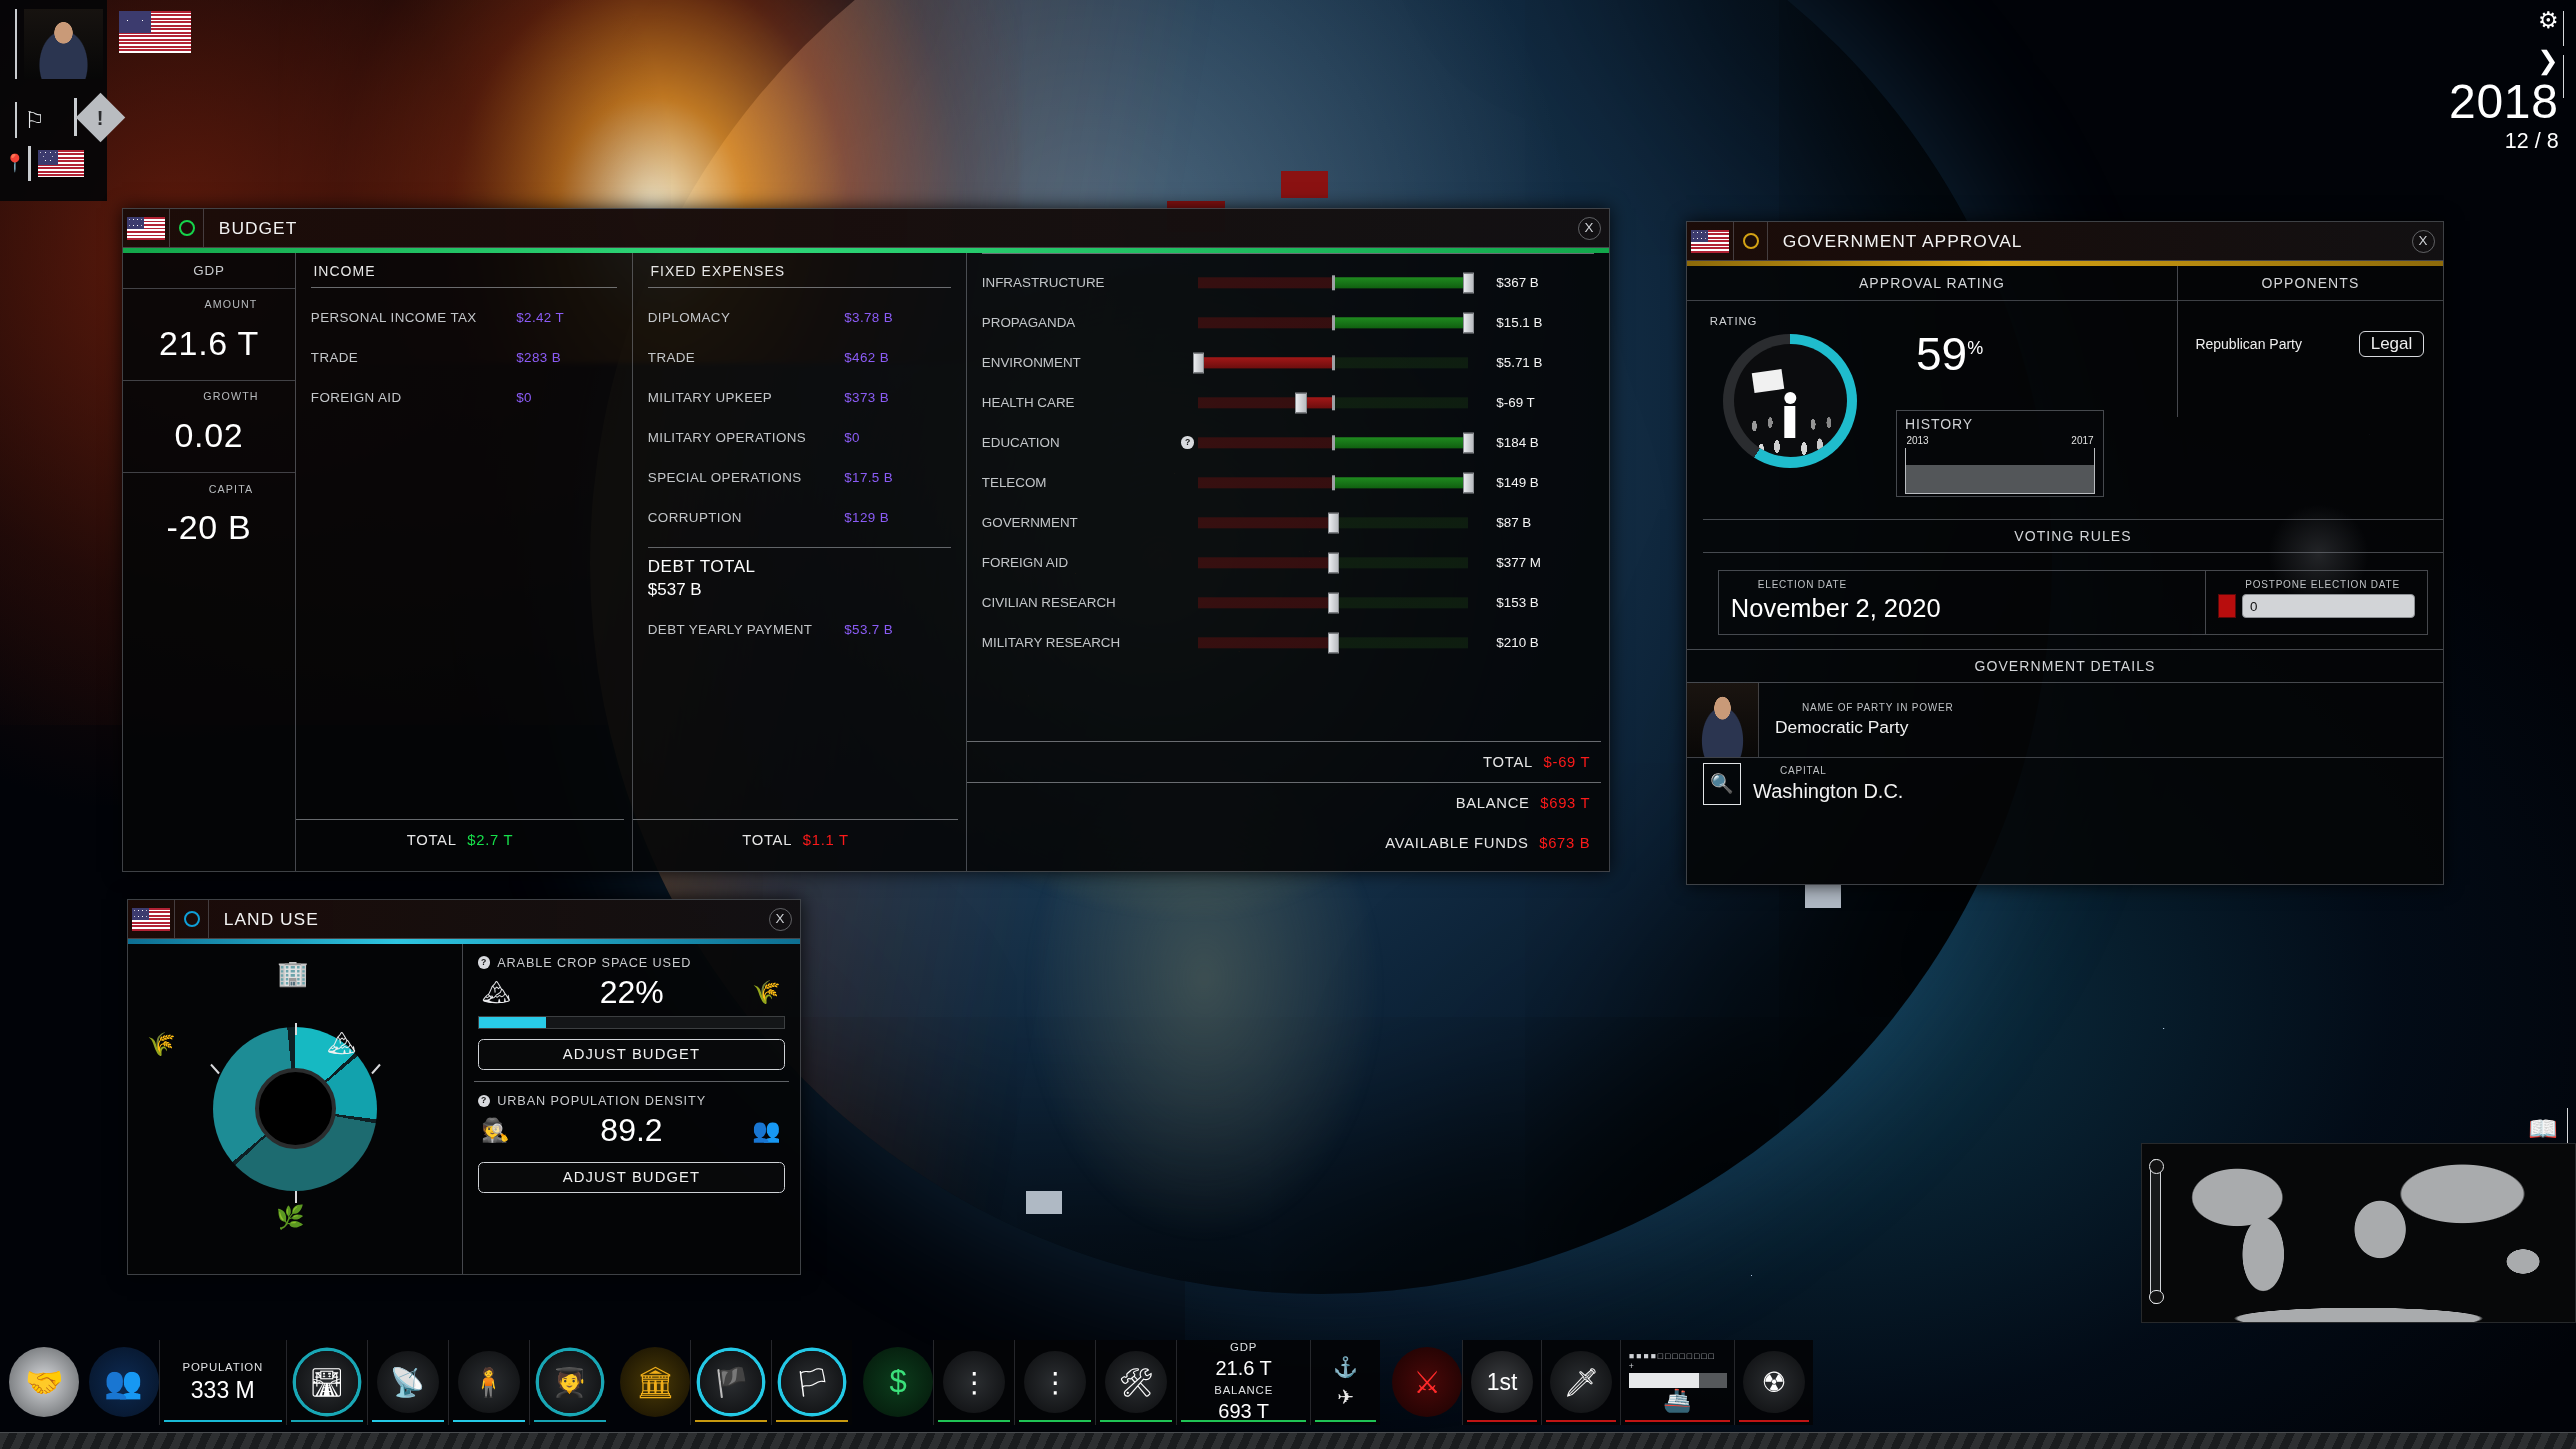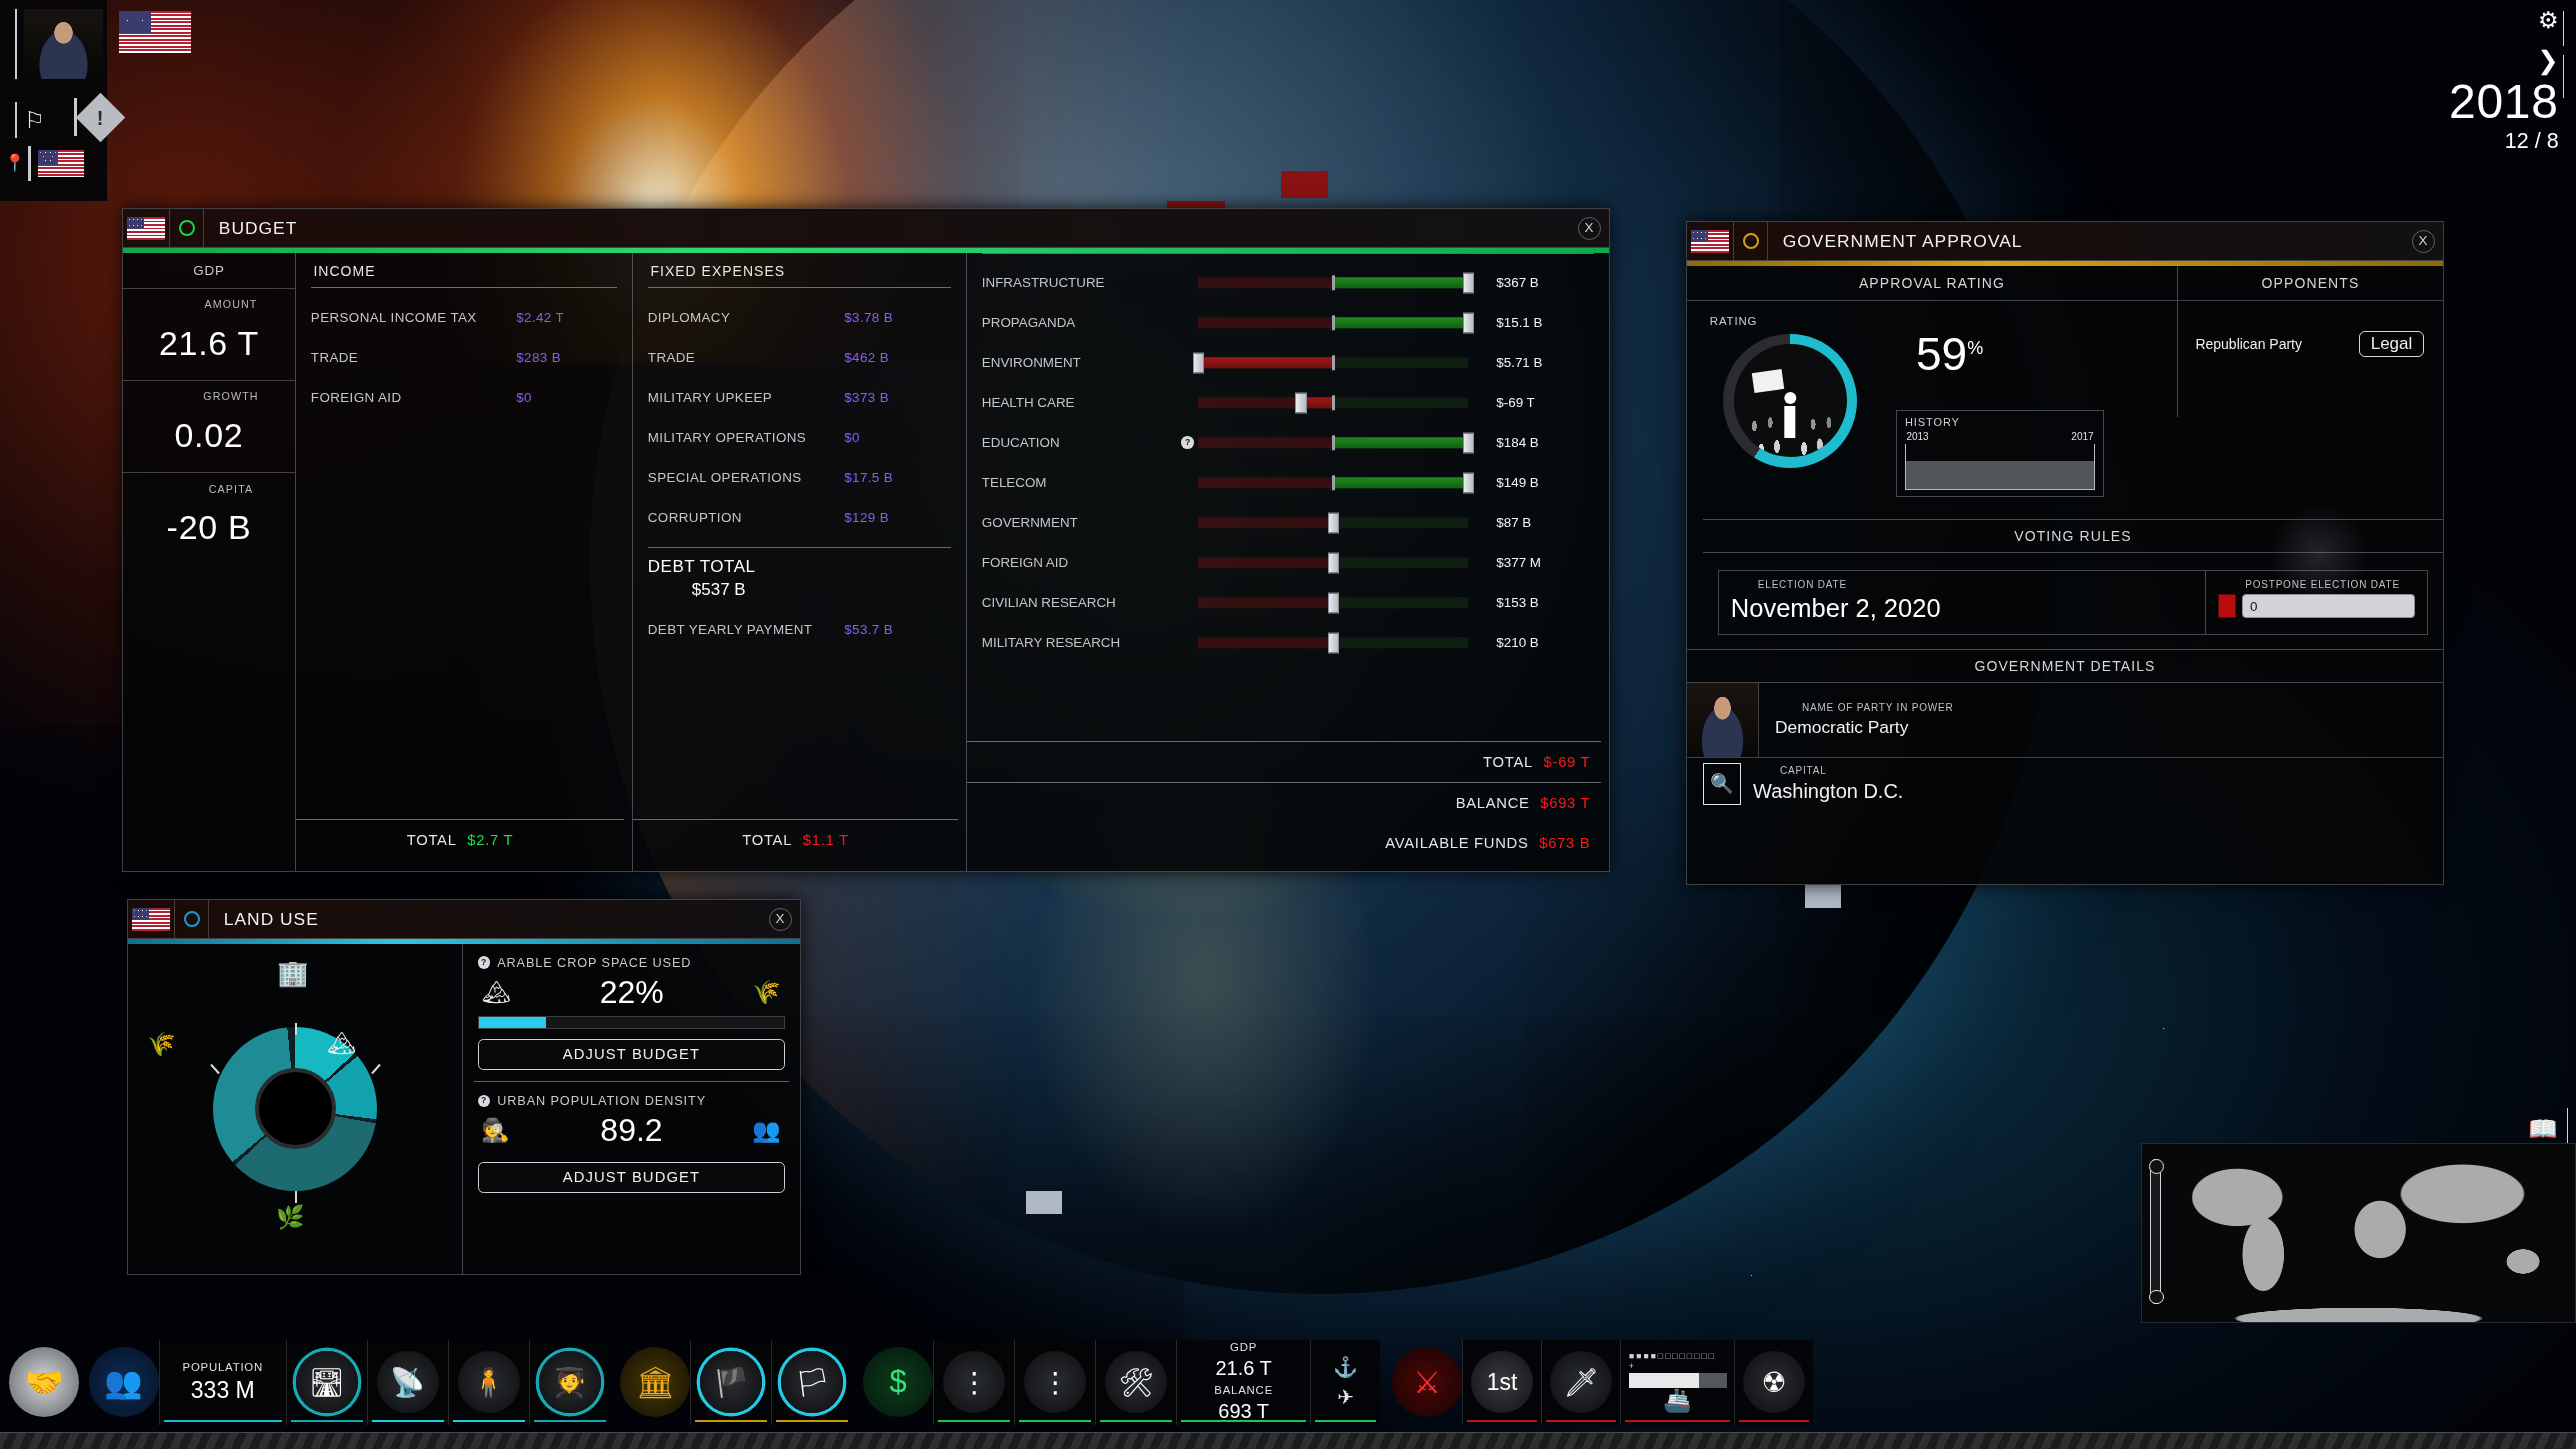--- a/index.html
+++ b/index.html
@@ -114,21 +114,21 @@
   .sec-rule{height:0.7px;background:rgba(185,190,195,.55);margin-bottom:9.4px;}
   .row{display:flex;align-items:center;height:40px;font-size:13.4px;letter-spacing:0.4px;}
   .row .k{color:#c3c6c9;flex:1;white-space:nowrap;}
   .row .v{color:#8b5cf6;text-align:left;}
   #col-income{width:337px;border-right:0.7px solid rgba(150,155,165,.45);}
   #col-income .v{width:101px;}
   #col-fixed{width:334px;border-right:0.7px solid rgba(150,155,165,.45);}
   #col-fixed .v{width:107px;}
   .debt-rule{height:0.7px;background:rgba(185,190,195,.5);margin:9.4px 0 9.4px;}
   .debt-title{font-size:17px;letter-spacing:0.5px;color:#fff;}
-  .debt-val{font-size:17px;color:#fff;margin-top:2.7px;margin-left:44px;}
+  .debt-val{font-size:17px;color:#fff;margin-top:2.7px;}
   #col-exp{flex:1;}
   .exp-row{display:flex;align-items:center;height:40px;font-size:13.4px;}
   .exp-row .k{color:#c3c6c9;width:195px;white-space:nowrap;}
   .exp-row .qm{width:21.5px;display:flex;align-items:center;justify-content:center;}
   .qm i{width:12.7px;height:12.7px;border-radius:50%;background:#d8dade;color:#111;
     font-style:normal;font-size:8.7px;font-weight:bold;display:flex;align-items:center;
     justify-content:center;line-height:1;}
   .slider{position:relative;width:270px;height:17.4px;display:flex;align-items:center;}
   .strack{position:absolute;left:0;right:0;height:11.4px;top:50%;transform:translateY(-50%);
     background:linear-gradient(90deg, rgba(90,16,16,.55) 0 50%, rgba(20,45,18,.55) 50% 100%);}
@@ -175,21 +175,21 @@
       radial-gradient(4px 8.7px at 84% 60%, #888 60%, transparent 62%);}
   .crowd-hero{position:absolute;left:50%;bottom:6%;transform:translateX(-50%);width:17.4px;height:58px;}
   .crowd-hero .h{width:12px;height:12px;border-radius:50%;background:#fff;margin:0 auto;}
   .crowd-hero .b{width:10.7px;height:32px;background:#fff;margin:1.3px auto 0;}
   .crowd-flag{position:absolute;left:17%;top:24%;width:29.5px;height:20px;background:#f1f1f1;
     transform:rotate(-8deg);}
   .pct{position:absolute;left:221px;top:19px;font-size:46px;font-weight:300;color:#fff;}
   .pct sup{font-size:18px;vertical-align:super;}
   .hist{position:absolute;left:201px;top:102px;width:208px;height:87px;
     border:0.7px solid rgba(150,155,165,.45);background:rgba(6,7,9,.75);}
-  .hist .ttl{font-size:11px;letter-spacing:0.9px;color:#cfd1d4;padding:5.4px 0 2.7px 8px;}
+  .hist .ttl{font-size:14px;letter-spacing:0.9px;color:#cfd1d4;padding:5.4px 0 2.7px 8px;}
   .hist .yrs{display:flex;justify-content:space-between;font-size:10px;color:#e2e2e2;
     padding:0 9.4px 2px;}
   .hist .plot{position:relative;margin:0 8px;height:46px;
     border-left:1.3px solid #b9bcc0;border-right:1.3px solid #b9bcc0;border-bottom:1.3px solid #b9bcc0;}
   .hist .bar{position:absolute;left:0;right:0;bottom:0;height:62%;background:#535659;}
   .opponent{display:flex;align-items:center;justify-content:space-between;
     padding:29.5px 19px 0 17.4px;font-size:14px;color:#f0f0f0;}
   .legal{font-size:17px;color:#eee;border:1.3px solid #d8dade;border-radius:6px;
     padding:2px 10.7px;}
   .opp-shadow{position:absolute;right:74px;top:282px;width:101px;height:101px;border-radius:50%;

